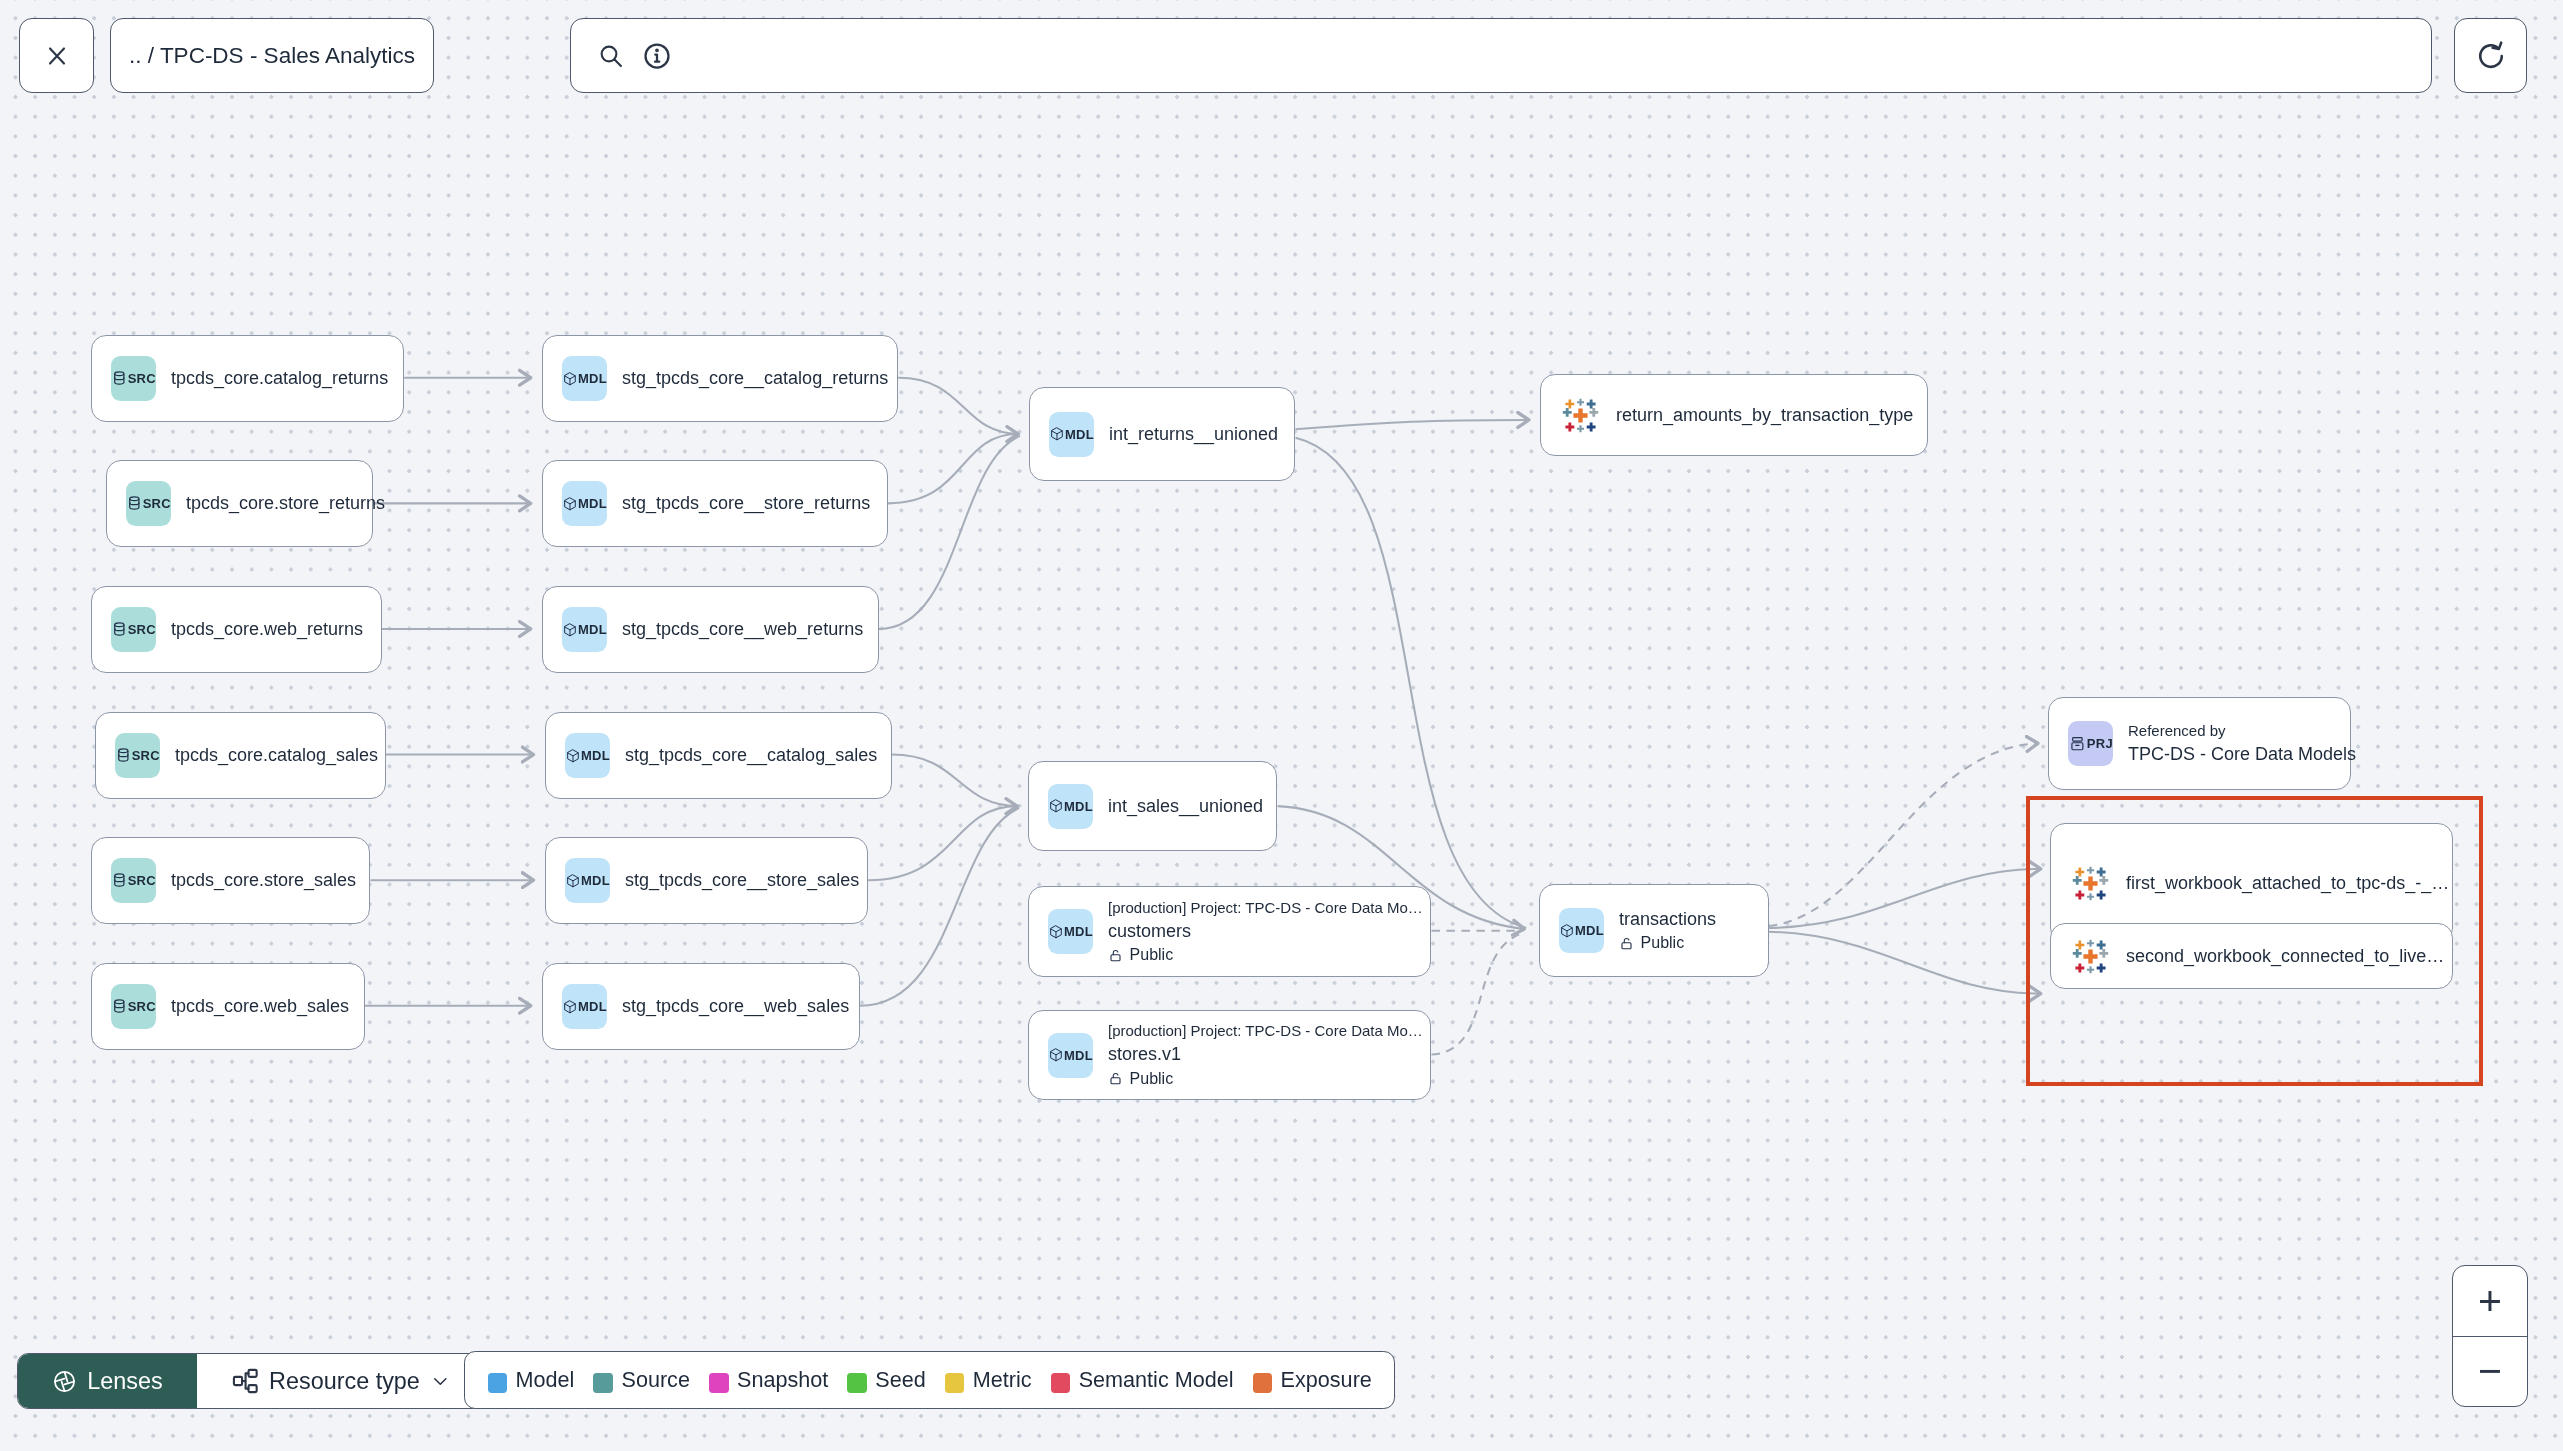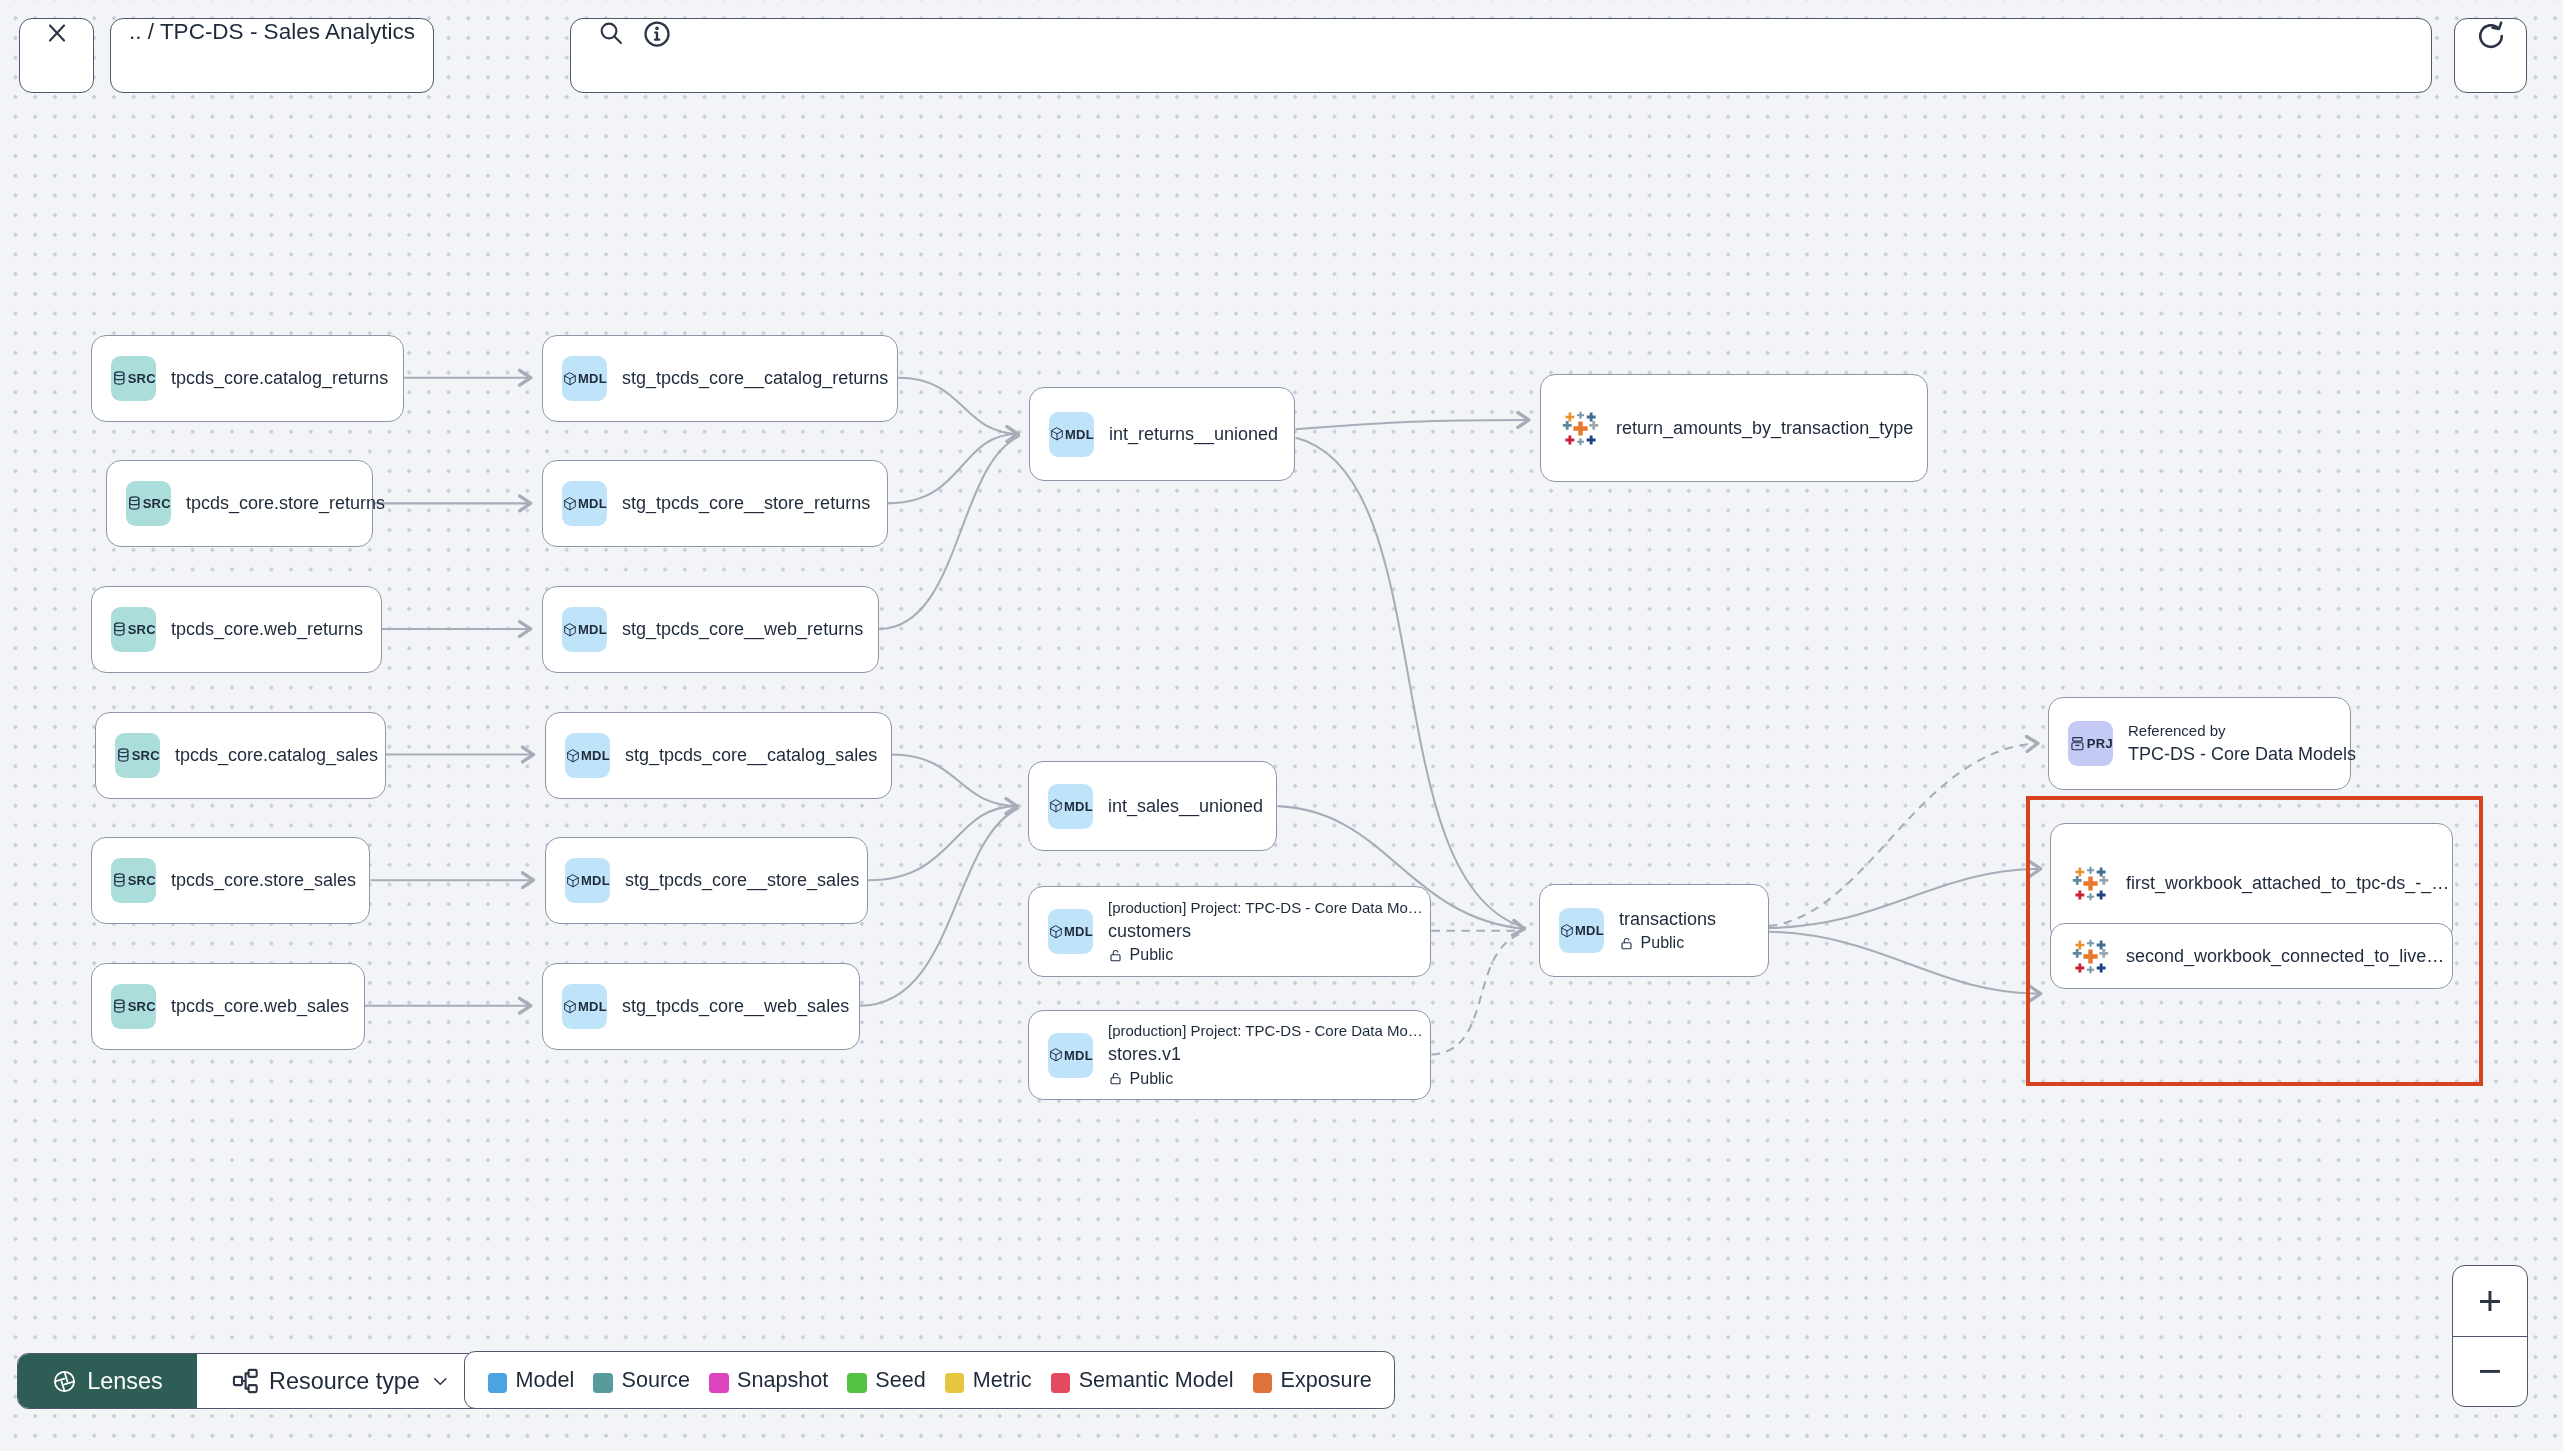--- a/index.html
+++ b/index.html
@@ -12,21 +12,21 @@
   html,body{width:2563px;height:1451px;overflow:hidden}
   body{
     font-family:"Liberation Sans",sans-serif;color:var(--text);
     background:var(--canvas-bg);
     background-image:radial-gradient(circle,var(--dot) 1.6px,transparent 1.9px);
     background-size:19.7px 19.7px;background-position:5.6px 8.4px;
     position:relative;
   }
   
   .hbtn{position:absolute;background:#fff;border:1.9px solid var(--button-border);
-    border-radius:13px;display:flex;align-items:flex-start;justify-content:center;cursor:pointer}
+    border-radius:13px;display:flex;align-items:center;justify-content:center;cursor:pointer}
   .btn-close{left:19px;top:18px;width:75px;height:75px}
   .breadcrumb{left:110px;top:18px;width:324px;height:75px;font-size:22.5px;white-space:nowrap}
   .searchbar{left:570px;top:18px;width:1862px;height:75px;justify-content:flex-start;
     padding:0 26px;gap:17px}
   .searchbar input{flex:1;border:none;outline:none;background:transparent;
     font-family:"Liberation Sans",sans-serif;font-size:24.4px;color:var(--text)}
   .btn-refresh{left:2454px;top:18px;width:73px;height:75px}
   .icn{stroke:#2c3546;fill:none;stroke-width:1.8;stroke-linecap:round;stroke-linejoin:round}
   
   svg.edges{position:absolute;left:0;top:0;pointer-events:none}
@@ -331,21 +331,21 @@
     <span class="npub">
       <svg class="glyph" width="15" height="15" viewBox="0 0 20 20">
           <rect x="4" y="9" width="12" height="8" rx="1.5"></rect>
           <path d="M7 9 V6.3 a3.2 3.2 0 0 1 6.2 -0.9"></path>
         </svg>
       <span>Public</span>
     </span>
   </div>
 </div>
 
-<div class="node" style="left:1540px;top:374px;width:388px;height:108px">
+<div class="node" style="left:1540px;top:374px;width:388px;height:82px">
   <div class="tabtile">
     <svg width="39" height="39" viewBox="0 0 44 44" fill="none" stroke-linecap="butt">
       <path d="M14 22 H30 M22 14 V30" stroke="#E8762D" stroke-width="5"></path>
       <path d="M2 18.5 H12 M7 13.5 V23.5" stroke="#5C8A9C" stroke-width="3.2"></path>
       <path d="M32 18.5 H42 M37 13.5 V23.5" stroke="#9BA6AD" stroke-width="3.2"></path>
       <path d="M18 7 H26 M22 3 V11" stroke="#7A99A8" stroke-width="2.4"></path>
       <path d="M18 37 H26 M22 33 V41" stroke="#7A99A8" stroke-width="2.4"></path>
       <path d="M5 9 H15 M10 4 V14" stroke="#EB912C" stroke-width="3"></path>
       <path d="M29 9 H39 M34 4 V14" stroke="#3E6E92" stroke-width="3.2"></path>
       <path d="M5 35 H15 M10 30 V40" stroke="#C72037" stroke-width="3.2"></path>

